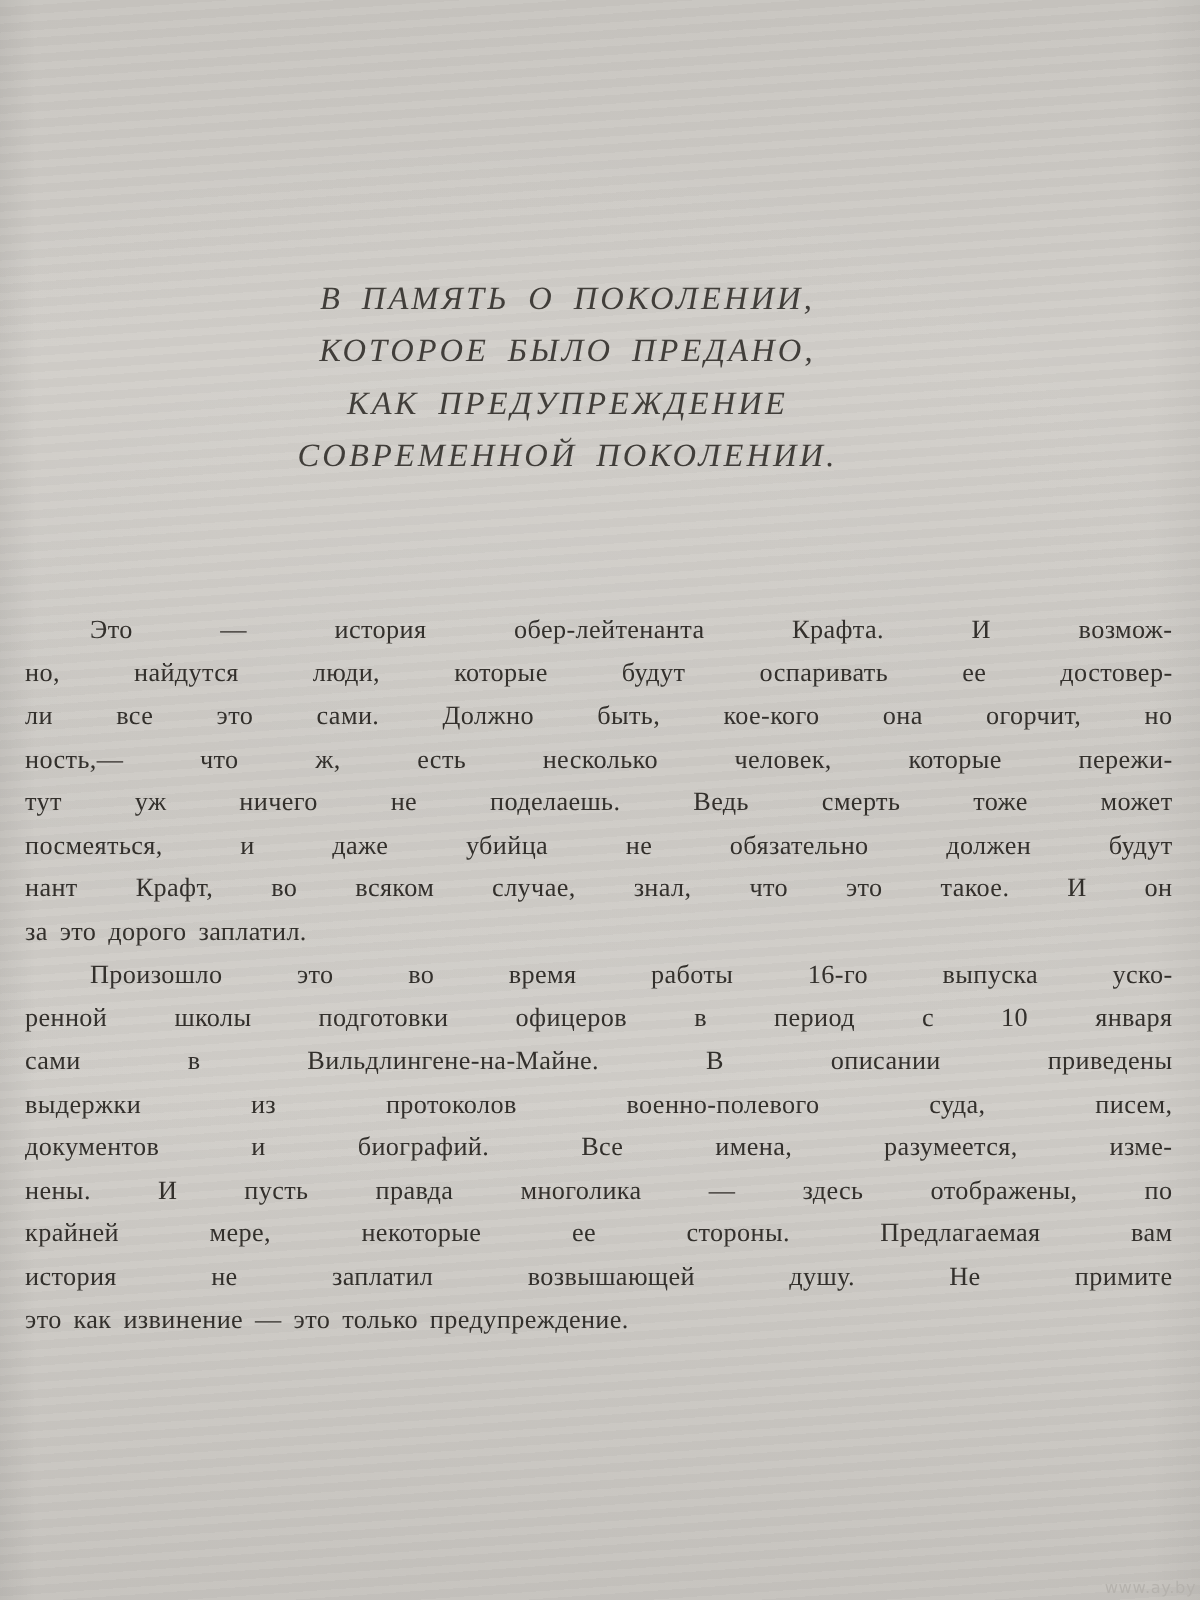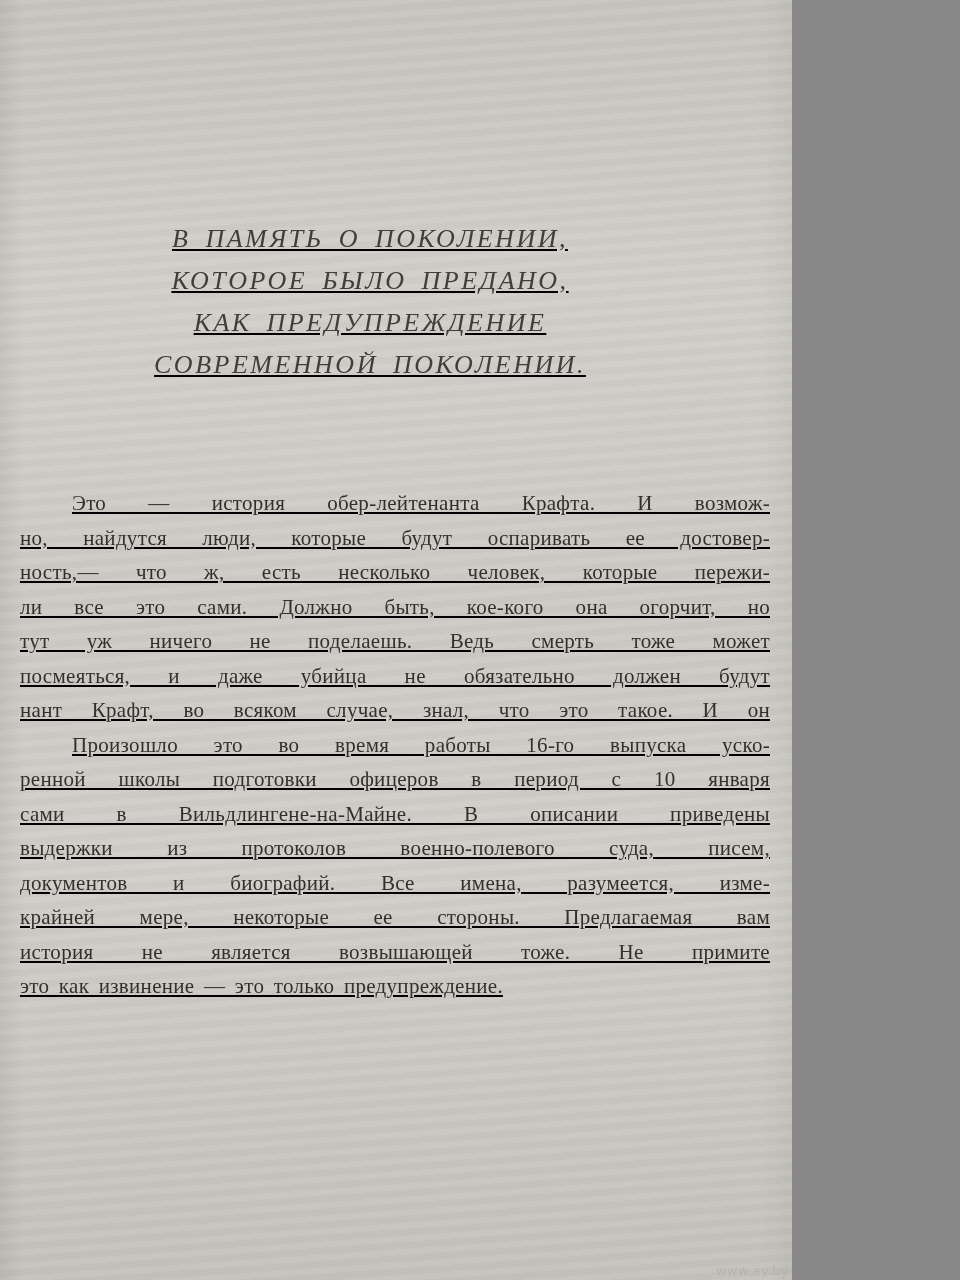--- a/index.html
+++ b/index.html
@@ -2,32 +2,31 @@
 <html style="--paper: #cfccc7; --ink: #33302c; --epigraph_ink: #413e3a; --watermark: #b4b1ac;"><head>
 <meta charset="utf-8">
 <style>
   html, body {
     margin: 0;
     padding: 0;
     background: #888;
   }
   .photo {
     position: relative;
-    width: 792px;
+    width: 960px;
     height: 1280px;
     overflow: hidden;
     background-color: var(--paper, #cfccc7);
     background-image:
       linear-gradient(90deg, rgba(0,0,0,0.055) 0%, rgba(0,0,0,0) 3%),
       linear-gradient(270deg, rgba(0,0,0,0.035) 0%, rgba(0,0,0,0) 4%),
       linear-gradient(180deg, rgba(0,0,0,0.030) 0%, rgba(255,255,255,0.045) 22%, rgba(0,0,0,0.015) 48%, rgba(255,255,255,0.040) 68%, rgba(0,0,0,0.045) 100%),
       radial-gradient(1000px 700px at 38% 42%, rgba(255,255,255,0.06), rgba(0,0,0,0) 70%),
       repeating-linear-gradient(176deg, rgba(255,255,255,0.022) 0px, rgba(255,255,255,0.022) 6px, rgba(0,0,0,0.018) 6px, rgba(0,0,0,0.018) 13px);
     font-family: "Liberation Serif", "DejaVu Serif", serif;
-    text-decoration: underline;
   }
   .epigraph {
     margin: 218px 70px 0 18px;
     text-align: center;
     font-style: italic;
     font-size: 26px;
     line-height: 42px;
     letter-spacing: 2.5px;
     word-spacing: 6px;
     color: var(--epigraph_ink, #413e3a);
@@ -71,33 +70,35 @@
     <div class="eline">В ПАМЯТЬ О ПОКОЛЕНИИ,</div>
     <div class="eline">КОТОРОЕ БЫЛО ПРЕДАНО,</div>
     <div class="eline">КАК ПРЕДУПРЕЖДЕНИЕ</div>
     <div class="eline">СОВРЕМЕННОЙ ПОКОЛЕНИИ.</div>
   </div>
 
   <div class="bodytext">
     <div>
       <div class="tline first">Это — история обер-лейтенанта Крафта. И возмож-</div>
       <div class="tline">но, найдутся люди, которые будут оспаривать ее достовер-</div>
+      <div class="tline">ли все это сами. Должно быть, кое-кого она огорчит, но</div>
       <div class="tline">ность,— что ж, есть несколько человек, которые пережи-</div>
-      <div class="tline">ли все это сами. Должно быть, кое-кого она огорчит, но</div>
       <div class="tline">тут уж ничего не поделаешь. Ведь смерть тоже может</div>
       <div class="tline">посмеяться, и даже убийца не обязательно должен будут</div>
       <div class="tline">нант Крафт, во всяком случае, знал, что это такое. И он</div>
+      <div class="tline endpara">за это дорого заплатил.</div>
     </div>
     <div>
       <div class="tline first">Произошло это во время работы 16-го выпуска уско-</div>
       <div class="tline">ренной школы подготовки офицеров в период с 10 января</div>
       <div class="tline">сами в Вильдлингене-на-Майне. В описании приведены</div>
       <div class="tline">выдержки из протоколов военно-полевого суда, писем,</div>
       <div class="tline">документов и биографий. Все имена, разумеется, изме-</div>
+      <div class="tline">нены. И пусть правда многолика — здесь отображены, по</div>
       <div class="tline">крайней мере, некоторые ее стороны. Предлагаемая вам</div>
-      <div class="tline">история не является возвышающей тоже. Не примите</div>
+      <div class="tline">история не заплатил возвышающей душу. Не примите</div>
       <div class="tline endpara">это как извинение — это только предупреждение.</div>
     </div>
   </div>
 
   <div class="watermark">www.ay.by</div>
 
 </div>
 
 </body></html>

